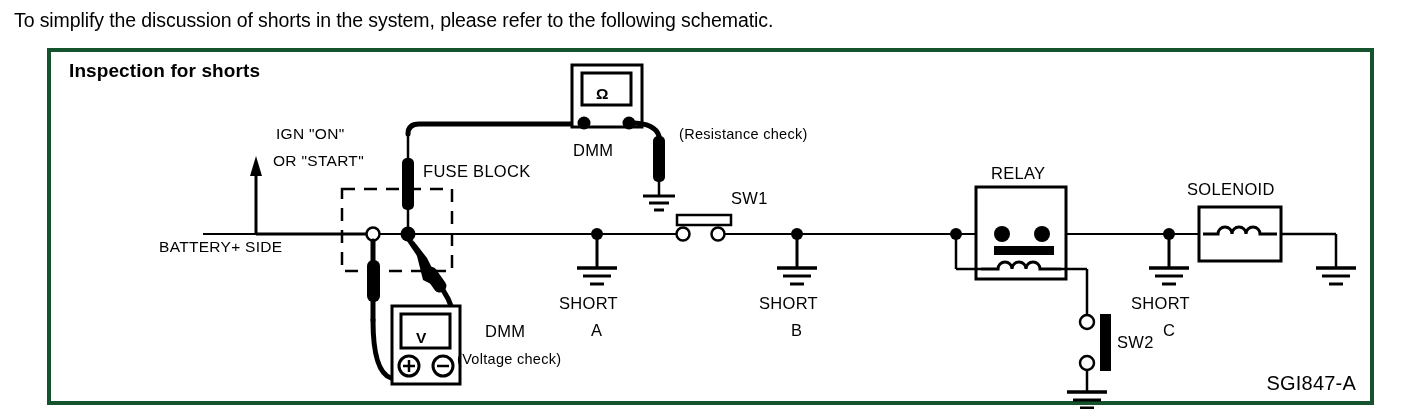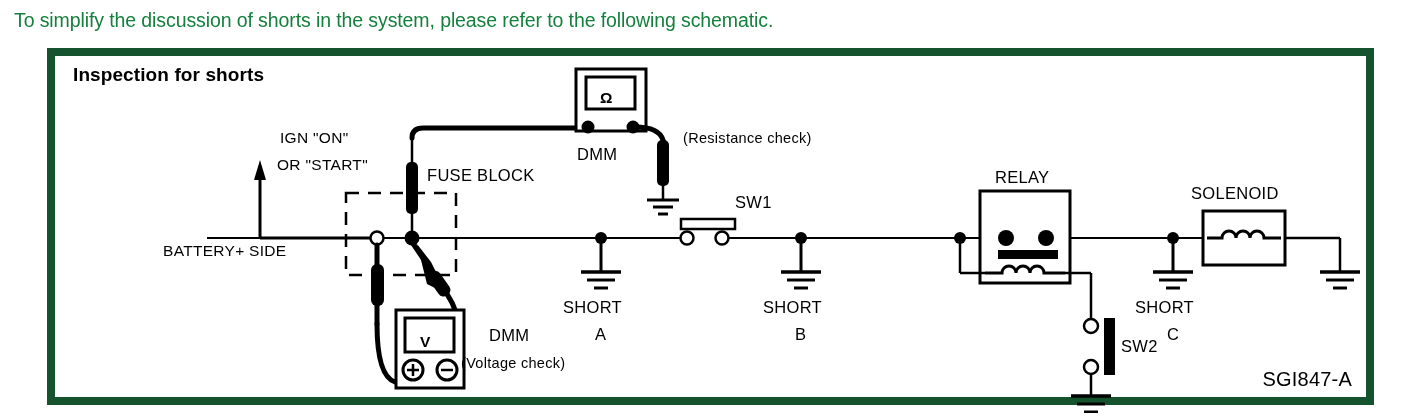--- a/index.html
+++ b/index.html
@@ -23,30 +23,30 @@
   }
   
   .caption {
     position: absolute;
     left: 14px;
     top: 7px;
     font-size: 19.5px;
     line-height: 26px;
     letter-spacing: -0.1px;
     white-space: nowrap;
-    color: #15803d;
+    color: #000000;
   }
   
   .panel {
     position: absolute;
     left: 47px;
     top: 48px;
     width: 1327px;
     height: 357px;
-    border: 8px solid #14532d;
+    border: 4px solid #14532d;
     box-sizing: border-box;
     background: #fff;
   }
   .panel-title {
     position: absolute;
     left: 18px;
     top: 8px;
     font-size: 19px;
     font-weight: bold;
     letter-spacing: 0.1px;

